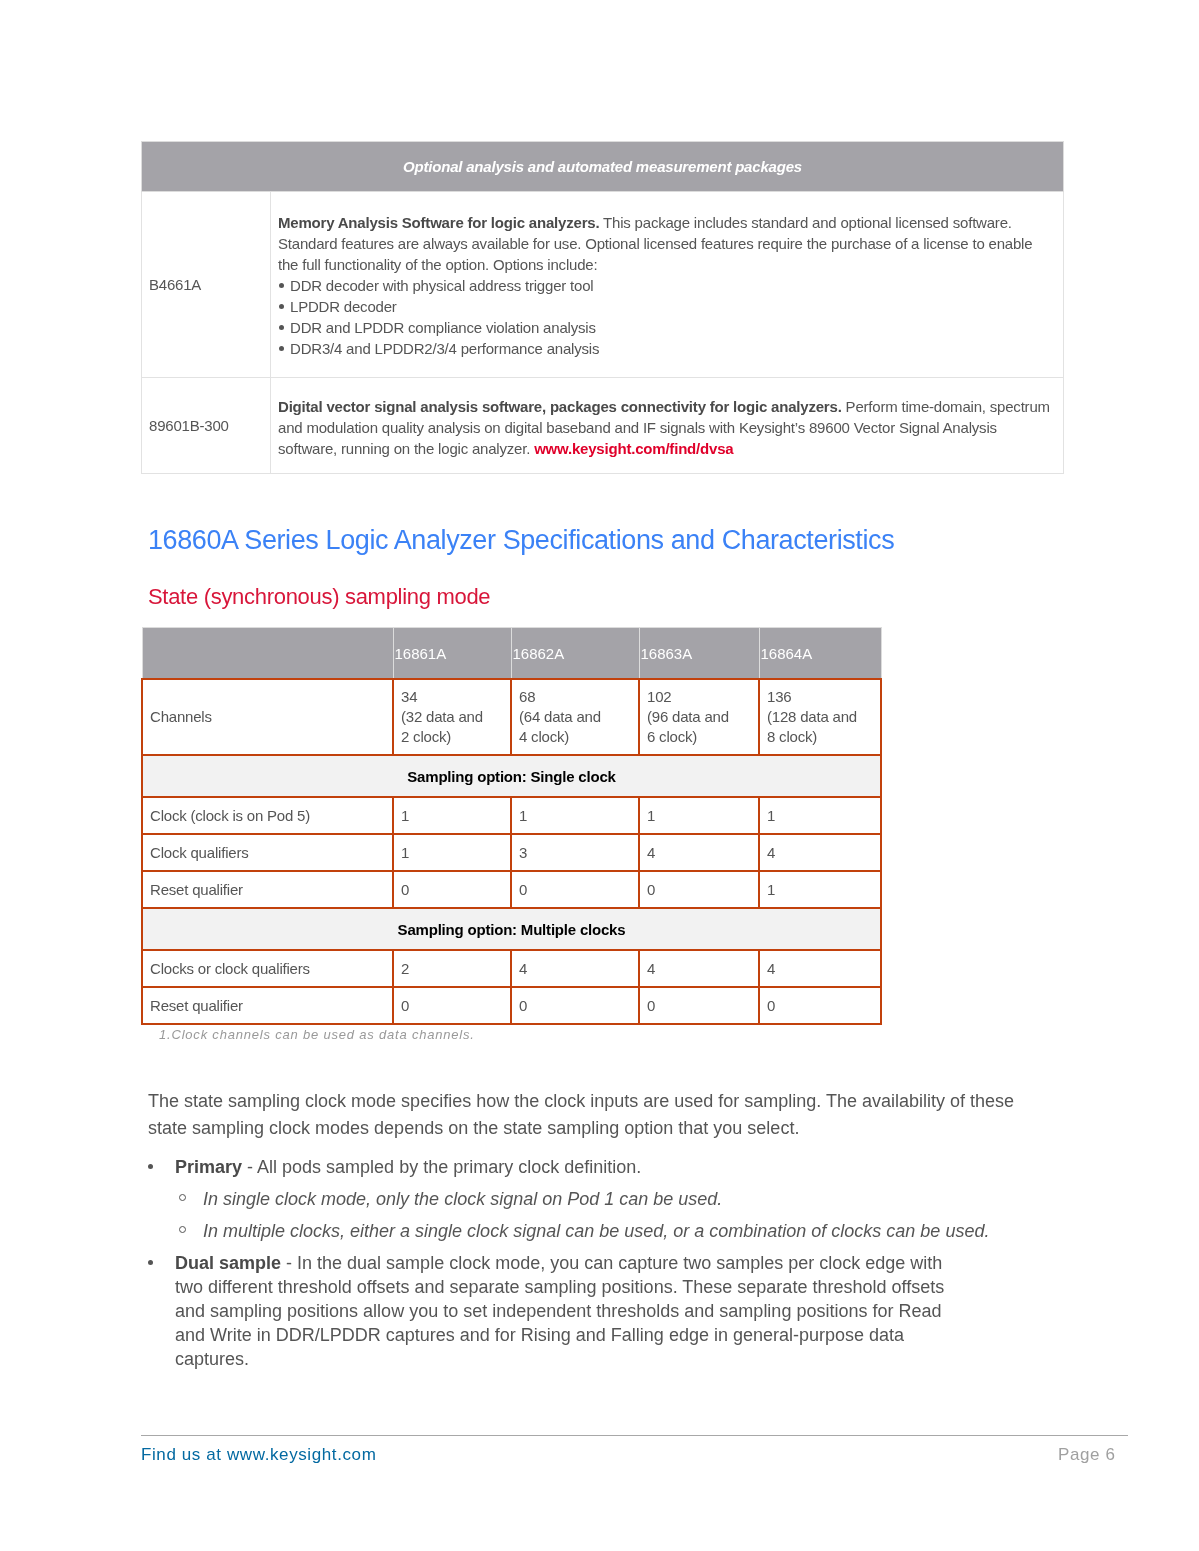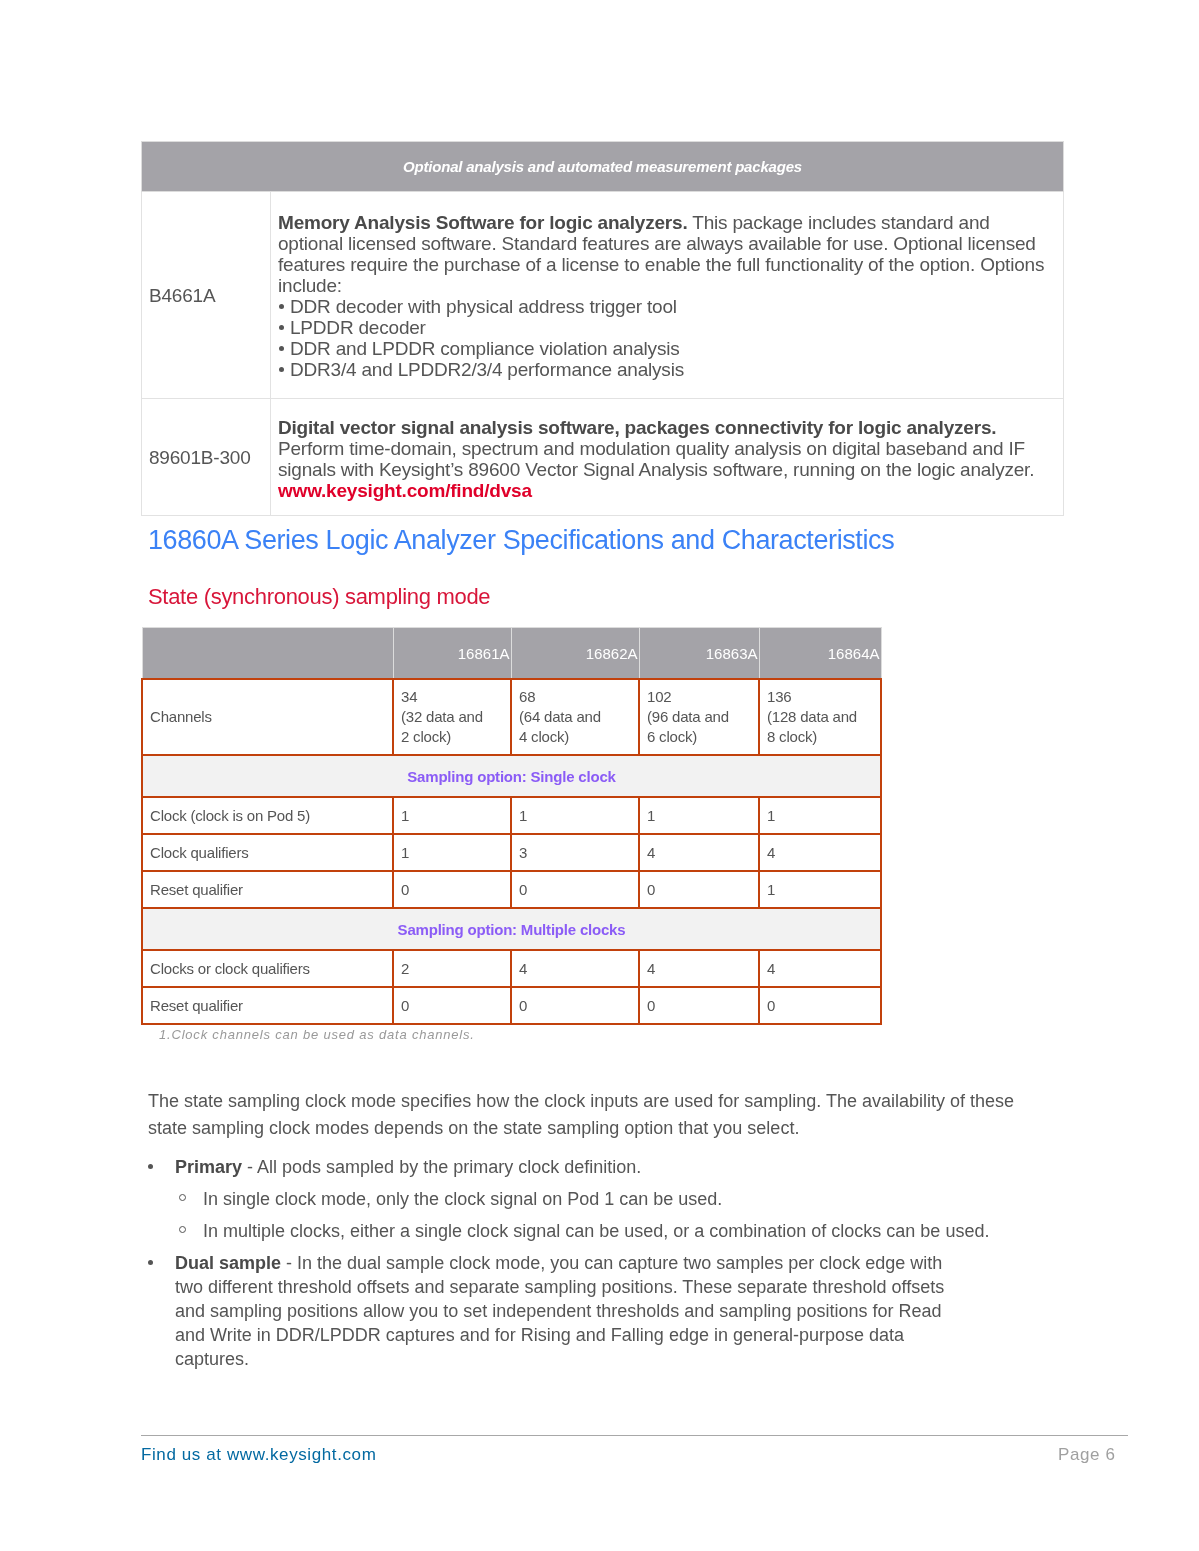--- a/index.html
+++ b/index.html
@@ -1,53 +1,53 @@
 <!DOCTYPE html>
 <html><head>
 <meta charset="utf-8">
 <style>
   html, body { margin: 0; padding: 0; background: #ffffff; }
   body { width: 1199px; height: 1551px; position: relative; font-family: "Liberation Sans", sans-serif; color: #555555; overflow: hidden; }
 
   
   .pkg-table { position: absolute; left: 141px; top: 141px; width: 923px; border-collapse: collapse; }
   .pkg-table th { background: #a4a3a8; color: #ffffff; font-weight: bold; font-size: 15px; height: 47px; text-align: center; border: 1px solid #dcdcdc; letter-spacing: -0.2px; font-style: italic; }
-  .pkg-table td { border: 1px solid #e2e2e2; font-size: 19px; color: #555; vertical-align: middle; line-height: 21px; letter-spacing: -0.2px; }
+  .pkg-table td { border: 1px solid #e2e2e2; font-size: 15px; color: #555; vertical-align: middle; line-height: 21px; letter-spacing: -0.2px; }
   .pkg-table td.code { width: 120px; padding-left: 7px; }
   .pkg-table td.desc { padding: 20px 12px 18px 7px; }
   .pkg-table tr.r2 td.desc { padding: 18px 12px 14px 7px; }
   .pkg-table b { color: #4a4a4a; }
   .pkg-table ul { margin: 0; padding: 0; list-style: none; }
   .pkg-table li { position: relative; padding-left: 12px; }
   .pkg-table li::before { content: ""; position: absolute; left: 1px; top: 8px; width: 5px; height: 5px; border-radius: 50%; background: #555; }
   .link { color: #e0002a; font-weight: bold; text-decoration: none; }
 
   h1.sec { position: absolute; left: 148px; top: 525px; margin: 0; font-weight: normal; font-size: 27px; color: #3b82f6; letter-spacing: -0.4px; }
   h2.sub { position: absolute; left: 148px; top: 584px; margin: 0; font-weight: normal; font-size: 22px; color: #d8163a; letter-spacing: -0.3px; }
 
   
   .spec-table { position: absolute; left: 141px; top: 627px; width: 741px; border-collapse: collapse; }
-  .spec-table th { background: #a4a3a8; color: #ffffff; font-weight: normal; font-size: 15px; height: 48px; border: 1px solid #dcdcdc; text-align: right; }
+  .spec-table th { background: #a4a3a8; color: #ffffff; font-weight: normal; font-size: 15px; height: 48px; border: 1px solid #dcdcdc; text-align: left; }
   .spec-table td { border: 2px solid #c2410c; font-size: 15px; color: #555; padding: 0 7px; height: 35px; letter-spacing: -0.2px; }
   .spec-table td.first { width: 235px; }
   .spec-table td.c1 { width: 102px; }
   .spec-table td.c2 { width: 112px; }
   .spec-table td.c3 { width: 104px; }
   .spec-table tr.channels td { height: 74px; line-height: 20px; }
-  .spec-table tr.group td { background: #f2f2f2; text-align: center; font-weight: bold; color: #8b5cf6; height: 40px; }
+  .spec-table tr.group td { background: #f2f2f2; text-align: center; font-weight: bold; color: #000000; height: 40px; }
 
   .footnote { position: absolute; left: 159px; top: 1027px; font-size: 13px; color: #999; letter-spacing: 0.8px; font-style: italic; }
 
   .body-text { position: absolute; left: 148px; top: 1088px; width: 905px; font-size: 18px; line-height: 27px; color: #555; margin: 0; }
   .bullets { position: absolute; left: 148px; top: 1155px; width: 880px; margin: 0; padding: 0; list-style: none; font-size: 18px; color: #555; }
   .bullets > li { position: relative; padding-left: 27px; line-height: 24px; margin-bottom: 8px; }
   .bullets > li > .dot { position: absolute; left: 0; top: 9px; width: 5px; height: 5px; border-radius: 50%; background: #555; }
   .bullets b { color: #4a4a4a; }
   .subbullets { margin: 8px 0 0 0; padding: 0; list-style: none; }
-  .subbullets li { position: relative; padding-left: 28px; line-height: 24px; margin-bottom: 8px; width: 790px; }
+  .subbullets li { position: relative; padding-left: 28px; line-height: 24px; margin-bottom: 8px; width: 790px; font-style: italic; }
   .subbullets li .circ { position: absolute; left: 4px; top: 7px; width: 7px; height: 7px; border-radius: 50%; border: 1px solid #555; box-sizing: border-box; }
   .dual { width: 800px; }
 
   .footer-rule { position: absolute; left: 141px; top: 1435px; width: 987px; height: 1px; background: #a8a8a8; }
   .footer-left { position: absolute; left: 141px; top: 1445px; font-size: 17px; color: #0369a1; letter-spacing: 0.6px; }
   .footer-right { position: absolute; left: 1058px; top: 1445px; font-size: 17px; color: #a0a0a0; letter-spacing: 0.6px; }
 </style>
 </head>
 <body>
 

